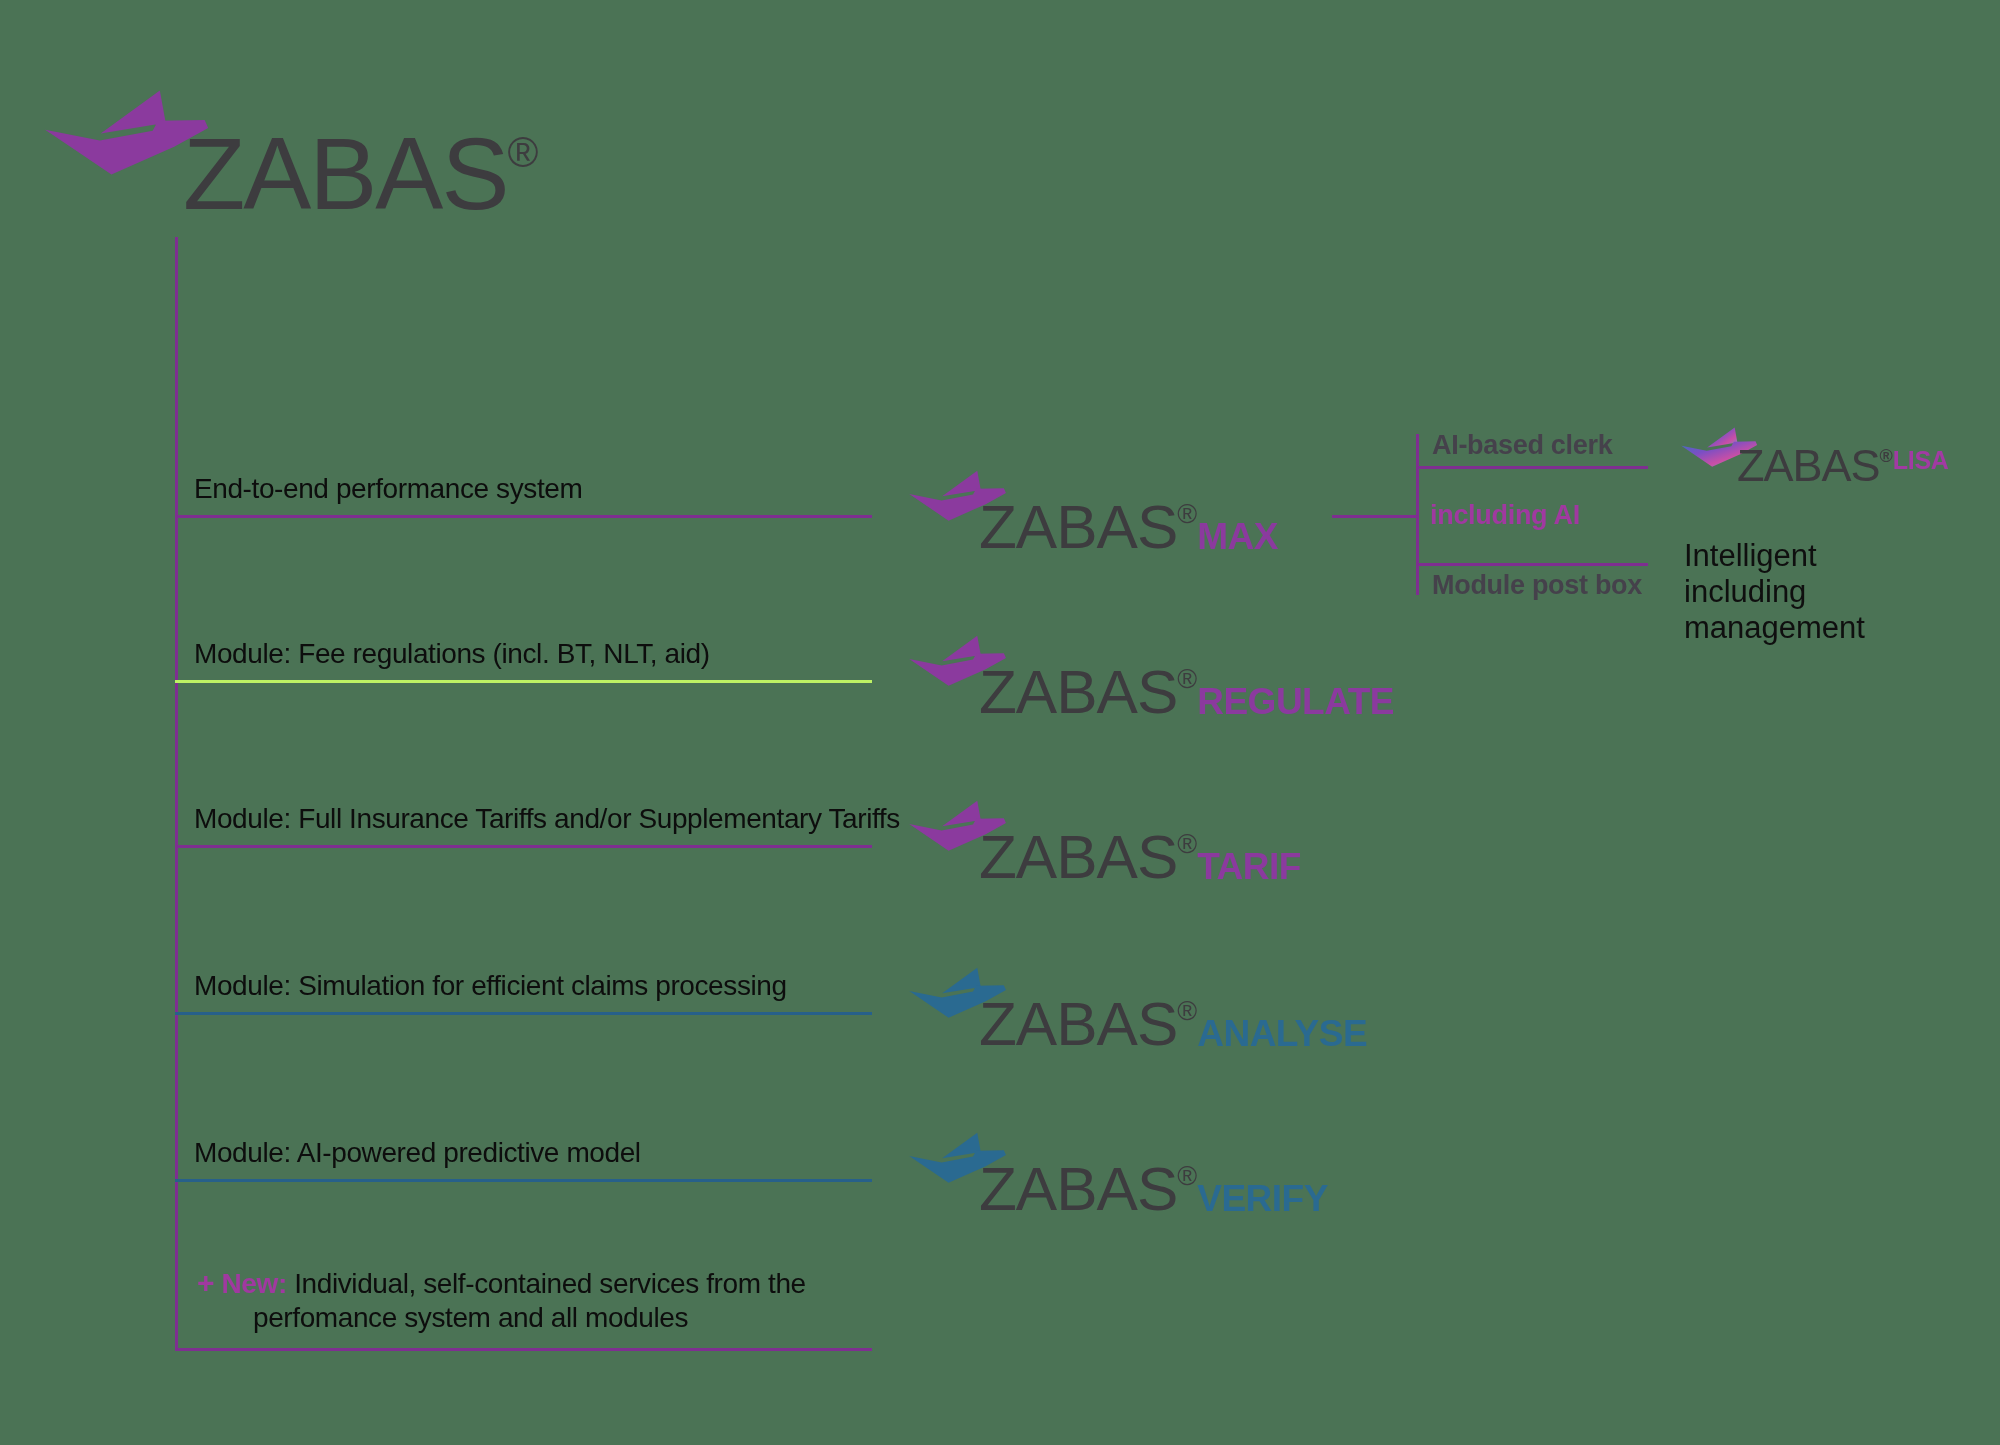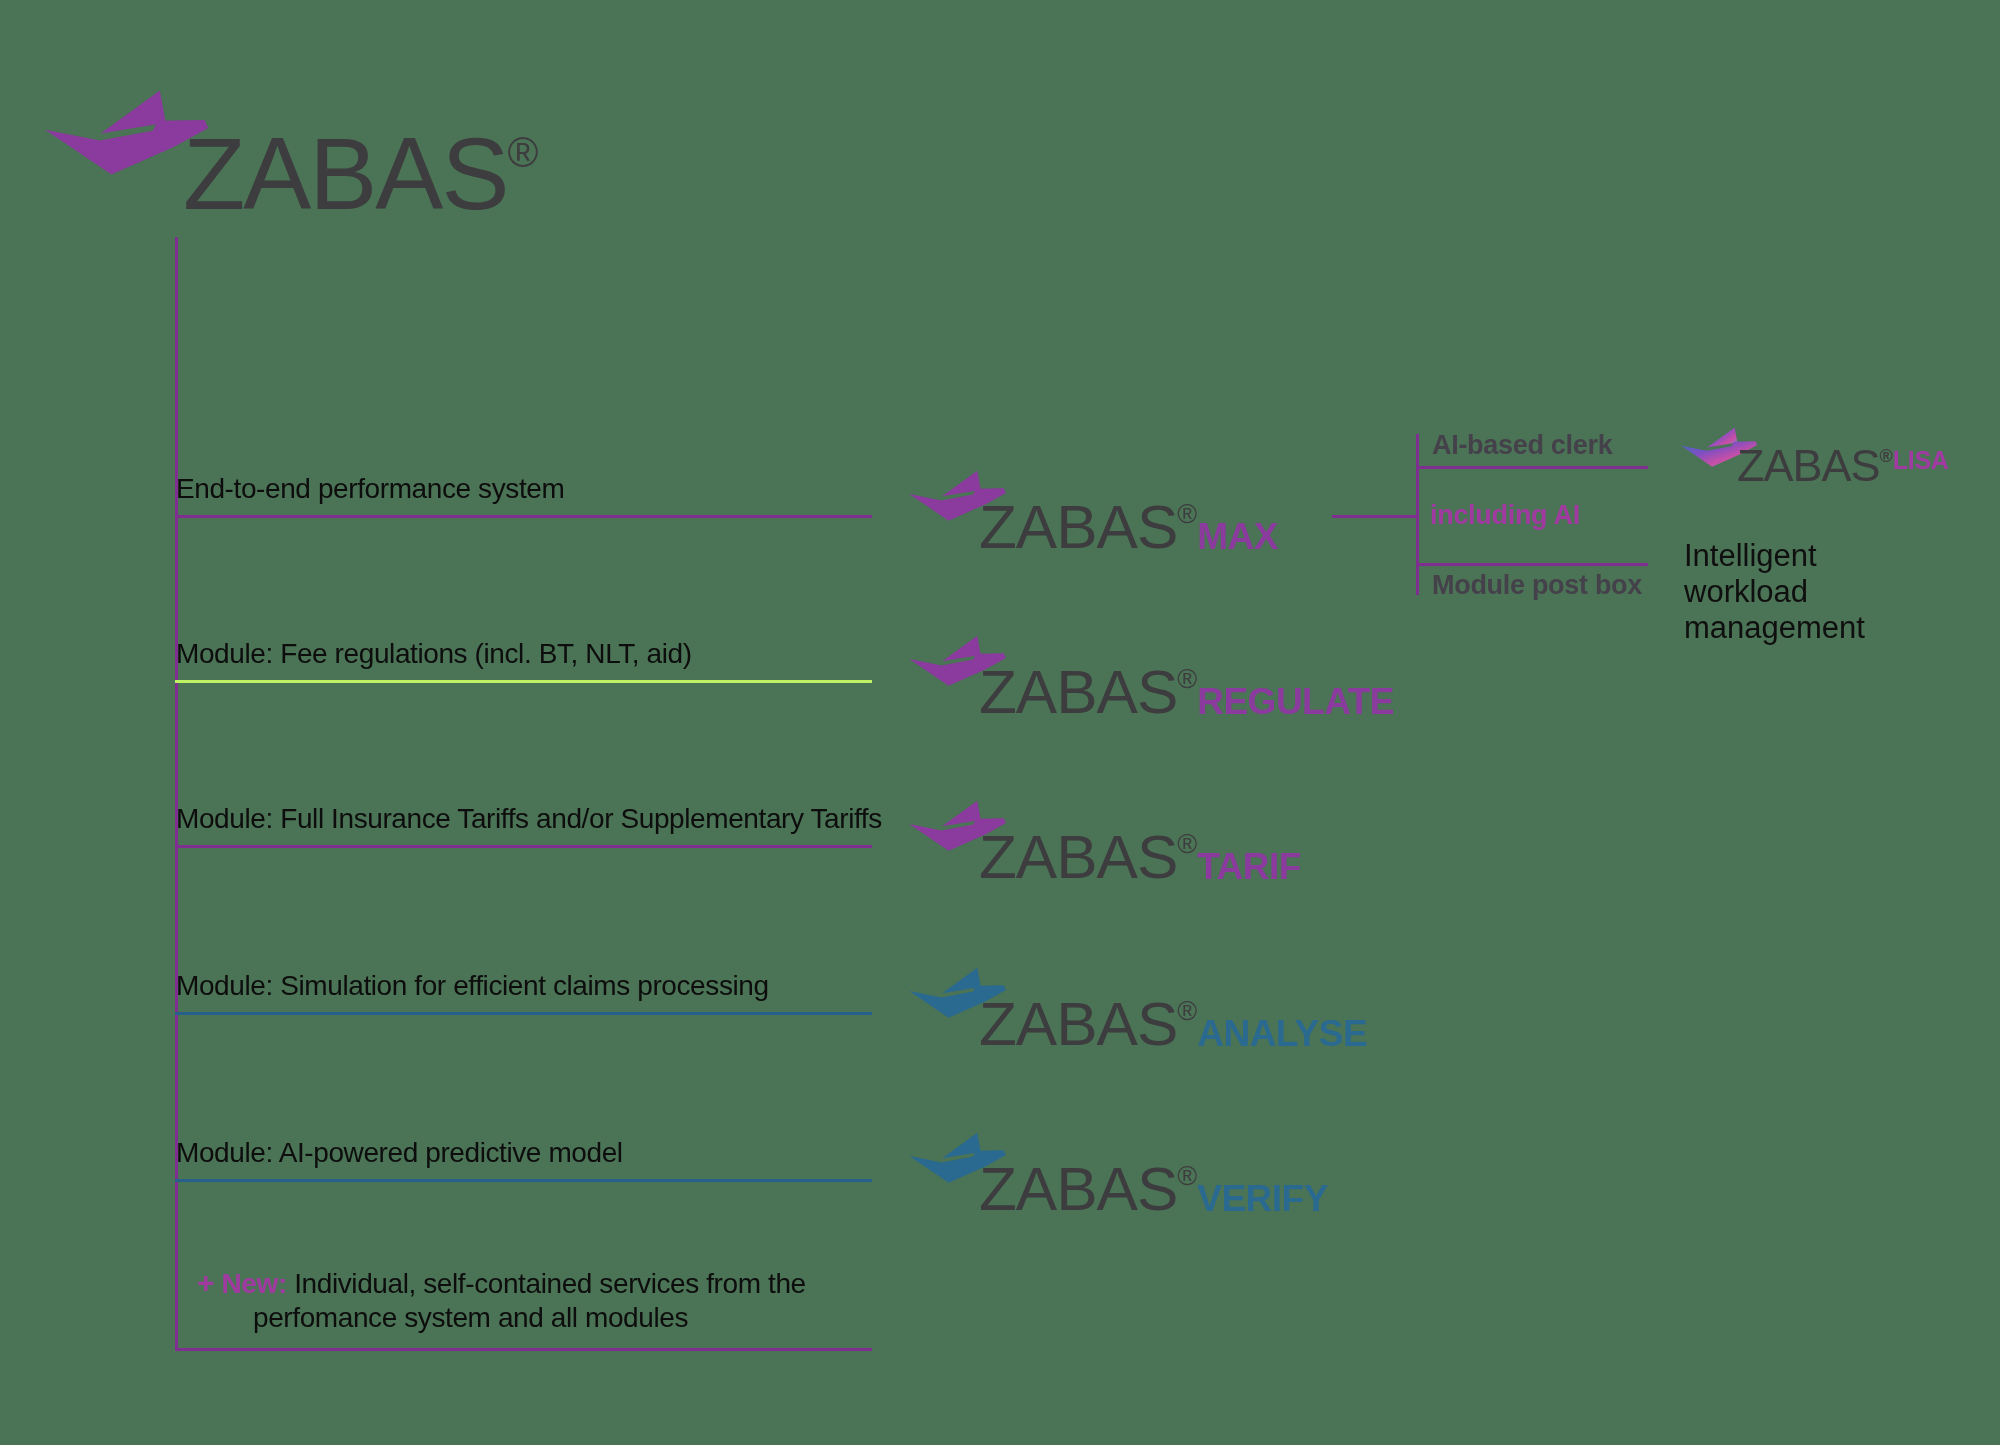--- a/index.html
+++ b/index.html
@@ -14,21 +14,21 @@
   
   .brand-icon{position:absolute;left:38px;top:72px;width:172px;height:112px;}
   .brand-word{position:absolute;left:183px;top:128px;display:flex;align-items:flex-start;color:#3d3c3f;}
   .brand-name{font-size:102px;line-height:0.92;letter-spacing:-2px;font-weight:500;white-space:nowrap;}
   .brand-reg{font-size:42px;line-height:1;margin-top:4px;font-weight:500;}
 
   
   .rail{position:absolute;left:175px;top:237px;width:3px;height:1114px;}
   .row{position:absolute;left:175px;width:697px;height:49px;box-sizing:border-box;}
   .row .lbl{
-    position:absolute;left:1px;bottom:10px;
+    position:absolute;left:19px;bottom:10px;
     font-size:28px;letter-spacing:-0.4px;font-weight:500;color:#0d0d0d;white-space:nowrap;
   }
   .row-new{position:absolute;left:175px;top:1262px;width:697px;height:89px;box-sizing:border-box;}
   .row-new .txt{
     width:600px;padding-left:78px;text-indent:-56px;padding-top:4px;
     font-size:28px;line-height:34px;letter-spacing:-0.4px;font-weight:500;color:#0d0d0d;
   }
   .plus{font-weight:700;font-size:30px;}
   .newword{font-weight:700;}
 
@@ -172,15 +172,15 @@
 <svg class="lisa-icon" viewBox="0 0 192 120">
   <use href="#swoosh-shape" fill="url(#irid)"></use>
 </svg>
 <div class="lisa-word">
   <span class="l-name">ZABAS</span>
   <span class="l-reg">®</span>
   <span class="l-suffix" style="color:#a23aa3">LISA</span>
 </div>
 <div class="lisa-caption">
   <div>Intelligent</div>
-  <div>workload</div>
+  <div>including</div>
   <div>management</div>
 </div>
 
 </body></html>

